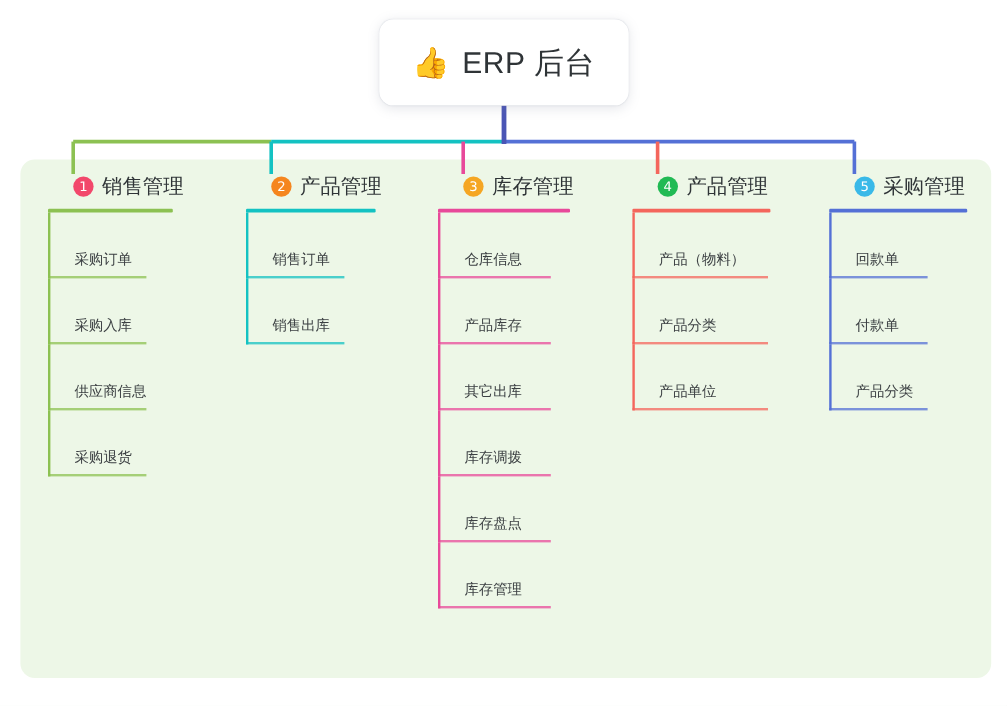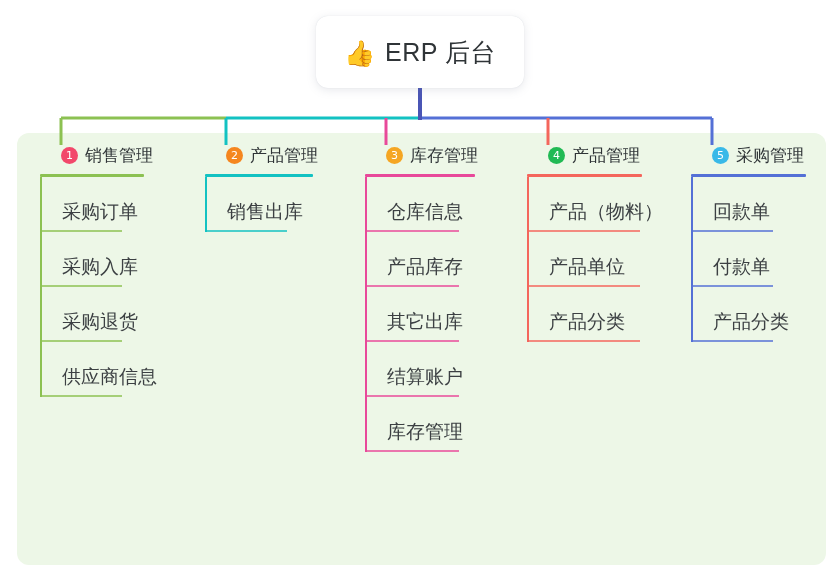--- a/index.html
+++ b/index.html
@@ -120,21 +120,21 @@
     position: absolute;
     left: 0;
     top: 0;
     bottom: 0;
     width: 2px;
   }
   .leaf-label {
     position: absolute;
     left: 22px;
     bottom: 7px;
-    font-size: 19px;
+    font-size: 12px;
     color: #3c4043;
     white-space: nowrap;
     text-align: center;
   }
   .leaf-rule {
     position: absolute;
     left: 0;
     bottom: 0;
     height: 2px;
   }
@@ -176,37 +176,42 @@
             <div class="leaf-label">采购订单</div>
             <div class="leaf-rule" style="background: rgb(140, 193, 82); opacity: 0.75; width: 82px;"></div>
           </div>
           <div class="leaf">
             <div class="leaf-spine" style="background: rgb(140, 193, 82);"></div>
             <div class="leaf-label">采购入库</div>
             <div class="leaf-rule" style="background: rgb(140, 193, 82); opacity: 0.75; width: 82px;"></div>
           </div>
           <div class="leaf">
             <div class="leaf-spine" style="background: rgb(140, 193, 82);"></div>
+            <div class="leaf-label">供应商信息</div>
+            <div class="leaf-rule" style="background: rgb(140, 193, 82); opacity: 0.75; width: 82px;"></div>
+          </div>
+          <div class="leaf">
+            <div class="leaf-spine" style="background: rgb(140, 193, 82);"></div>
             <div class="leaf-label">采购退货</div>
             <div class="leaf-rule" style="background: rgb(140, 193, 82); opacity: 0.75; width: 82px;"></div>
           </div>
-          <div class="leaf">
-            <div class="leaf-spine" style="background: rgb(140, 193, 82);"></div>
-            <div class="leaf-label">供应商信息</div>
-            <div class="leaf-rule" style="background: rgb(140, 193, 82); opacity: 0.75; width: 82px;"></div>
-          </div>
         </div>
       </div>
       <div class="column" style="left: 205px; width: 160px;">
         <div class="col-head">
           <span class="badge" style="background: rgb(245, 134, 31);">2</span>
           <span class="col-title">产品管理</span>
         </div>
         <div class="col-rule" style="background: rgb(19, 194, 194); width: 108px;"></div>
         <div class="leaves">
+          <div class="leaf">
+            <div class="leaf-spine" style="background: rgb(19, 194, 194);"></div>
+            <div class="leaf-label">销售订单</div>
+            <div class="leaf-rule" style="background: rgb(19, 194, 194); opacity: 0.75; width: 82px;"></div>
+          </div>
           <div class="leaf">
             <div class="leaf-spine" style="background: rgb(19, 194, 194);"></div>
             <div class="leaf-label">销售出库</div>
             <div class="leaf-rule" style="background: rgb(19, 194, 194); opacity: 0.75; width: 82px;"></div>
           </div>
         </div>
       </div>
       <div class="column" style="left: 365px; width: 170px;">
         <div class="col-head">
           <span class="badge" style="background: rgb(245, 166, 35);">3</span>
@@ -224,21 +229,26 @@
             <div class="leaf-label">产品库存</div>
             <div class="leaf-rule" style="background: rgb(232, 73, 154); opacity: 0.75; width: 94px;"></div>
           </div>
           <div class="leaf">
             <div class="leaf-spine" style="background: rgb(232, 73, 154);"></div>
             <div class="leaf-label">其它出库</div>
             <div class="leaf-rule" style="background: rgb(232, 73, 154); opacity: 0.75; width: 94px;"></div>
           </div>
           <div class="leaf">
             <div class="leaf-spine" style="background: rgb(232, 73, 154);"></div>
-            <div class="leaf-label">结算账户</div>
+            <div class="leaf-label">库存调拨</div>
+            <div class="leaf-rule" style="background: rgb(232, 73, 154); opacity: 0.75; width: 94px;"></div>
+          </div>
+          <div class="leaf">
+            <div class="leaf-spine" style="background: rgb(232, 73, 154);"></div>
+            <div class="leaf-label">库存盘点</div>
             <div class="leaf-rule" style="background: rgb(232, 73, 154); opacity: 0.75; width: 94px;"></div>
           </div>
           <div class="leaf">
             <div class="leaf-spine" style="background: rgb(232, 73, 154);"></div>
             <div class="leaf-label">库存管理</div>
             <div class="leaf-rule" style="background: rgb(232, 73, 154); opacity: 0.75; width: 94px;"></div>
           </div>
         </div>
       </div>
       <div class="column" style="left: 527px; width: 170px;">
@@ -248,26 +258,26 @@
         </div>
         <div class="col-rule" style="background: rgb(244, 102, 92); width: 115px;"></div>
         <div class="leaves">
           <div class="leaf">
             <div class="leaf-spine" style="background: rgb(244, 102, 92);"></div>
             <div class="leaf-label">产品（物料）</div>
             <div class="leaf-rule" style="background: rgb(244, 102, 92); opacity: 0.75; width: 113px;"></div>
           </div>
           <div class="leaf">
             <div class="leaf-spine" style="background: rgb(244, 102, 92);"></div>
+            <div class="leaf-label">产品分类</div>
+            <div class="leaf-rule" style="background: rgb(244, 102, 92); opacity: 0.75; width: 113px;"></div>
+          </div>
+          <div class="leaf">
+            <div class="leaf-spine" style="background: rgb(244, 102, 92);"></div>
             <div class="leaf-label">产品单位</div>
-            <div class="leaf-rule" style="background: rgb(244, 102, 92); opacity: 0.75; width: 113px;"></div>
-          </div>
-          <div class="leaf">
-            <div class="leaf-spine" style="background: rgb(244, 102, 92);"></div>
-            <div class="leaf-label">产品分类</div>
             <div class="leaf-rule" style="background: rgb(244, 102, 92); opacity: 0.75; width: 113px;"></div>
           </div>
         </div>
       </div>
       <div class="column" style="left: 691px; width: 150px;">
         <div class="col-head">
           <span class="badge" style="background: rgb(57, 185, 232);">5</span>
           <span class="col-title">采购管理</span>
         </div>
         <div class="col-rule" style="background: rgb(84, 112, 214); width: 115px;"></div>

